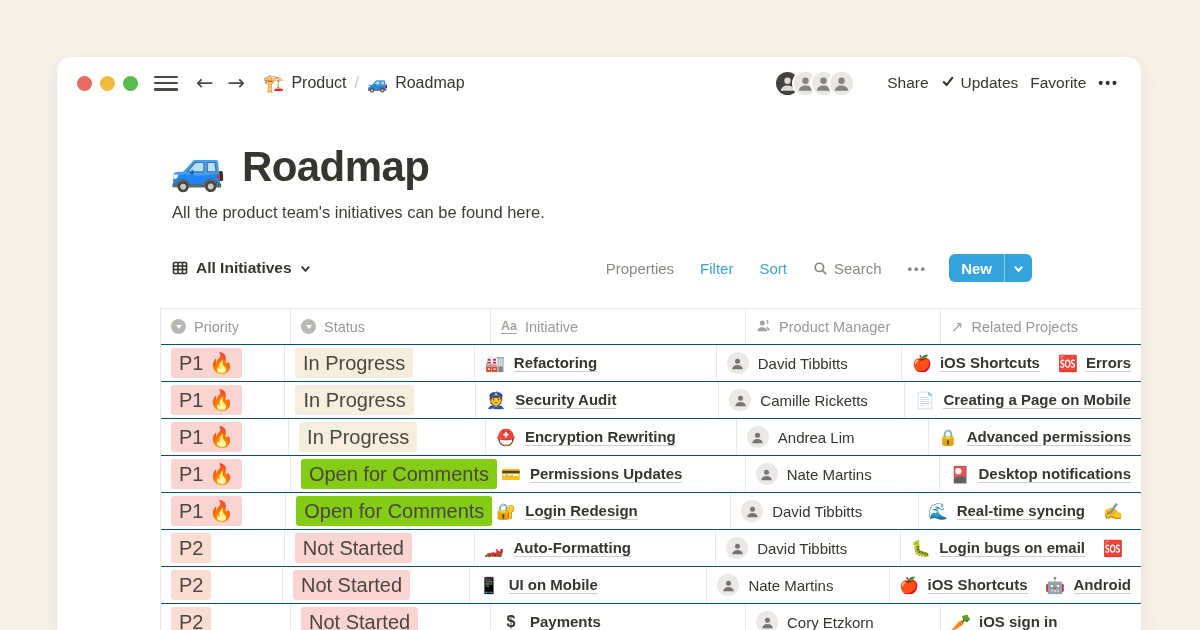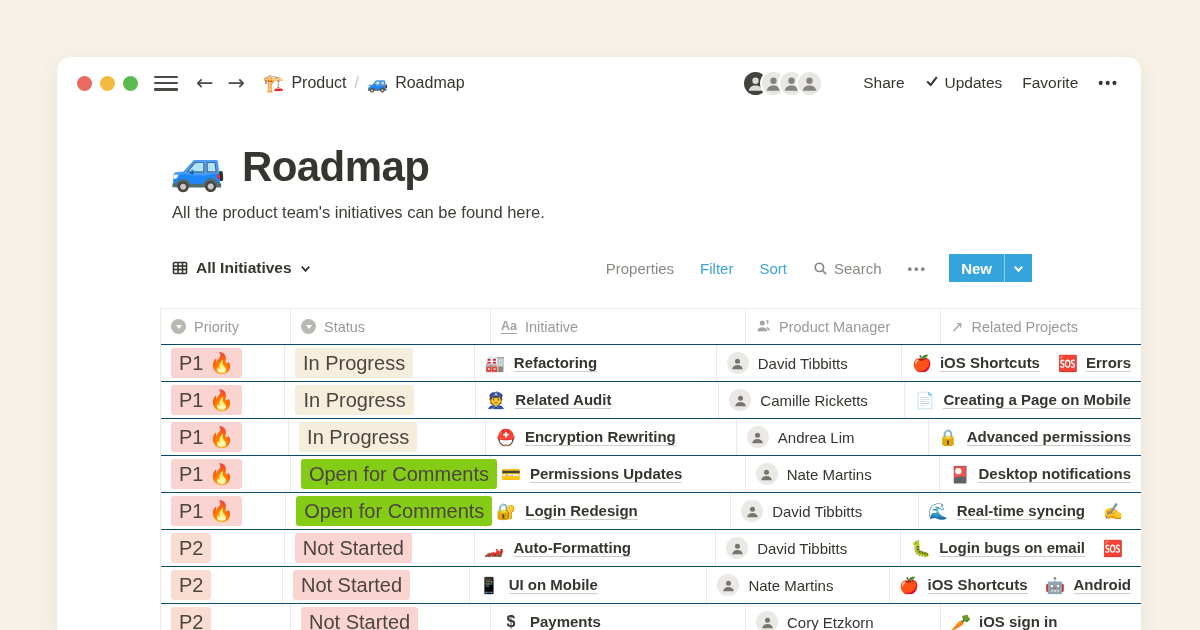--- a/index.html
+++ b/index.html
@@ -27,38 +27,38 @@
   .breadcrumb { display:flex; align-items:center; gap:8px; font-size:16px; margin-left:4px; }
   .breadcrumb .sep { color:#C9C7C1; }
   .crumb { display:flex; align-items:center; gap:7px; cursor:pointer; }
   .bc-emoji { font-size:17px; }
   .spacer { flex:1; }
   .avatar-group { display:flex; margin-right:20px; }
   .av { width:27px; height:27px; border-radius:50%; border:2px solid #fff; background:#E9E7E3; display:flex; align-items:center; justify-content:center; overflow:hidden; }
   .av + .av { margin-left:-9px; }
   .av svg { width:19px; height:19px; fill:#85837E; }
   .av.dark { background:#44423E; } .av.dark svg { fill:#DDDBD6; }
-  .topaction { font-size:15.5px; color:#37352F; margin-left:20px; cursor:pointer; display:flex; align-items:center; gap:6px; }
+  .topaction { font-size:15.5px; color:#37352F; margin-left:12px; cursor:pointer; display:flex; align-items:center; gap:6px; }
   .check svg { width:14px; height:14px; stroke:#37352F; stroke-width:2.4; fill:none; }
   .dots { letter-spacing:2px; font-weight:700; color:#37352F; font-size:14px; }
   
   .page-header { display:flex; align-items:center; gap:16px; margin:34px 0 0 113px; }
   .page-icon { font-size:45px; line-height:1; cursor:pointer; }
   .page-title { font-size:42px; font-weight:700; letter-spacing:-0.6px; color:#37352F; }
   .page-desc { margin:12px 0 0 115px; font-size:16.5px; color:#3F3D37; }
   
   .view-bar { display:flex; align-items:center; margin:30px 109px 5px 115px; height:32px; }
   .view-name { display:flex; align-items:center; gap:8px; font-size:15.5px; font-weight:700; cursor:pointer; }
   .view-name svg.grid { width:16px; height:16px; stroke:#37352F; stroke-width:1.6; fill:none; }
   .chev { width:11px; height:11px; stroke:#37352F; stroke-width:2; fill:none; }
   .vb-item { font-size:15px; color:#8A8883; margin-left:26px; cursor:pointer; display:flex; align-items:center; gap:6px; }
   .vb-item.blue { color:#3AA3DC; }
   .vb-item .mag { width:15px; height:15px; stroke:#8A8883; stroke-width:1.8; fill:none; }
   .vb-item.dots2 { letter-spacing:2px; font-weight:700; font-size:13px; color:#8A8883; }
-  .new-btn { margin-left:22px; display:flex; align-items:stretch; background:#35A3DC; border-radius:0; overflow:hidden; height:28px; cursor:pointer; }
+  .new-btn { margin-left:22px; display:flex; align-items:stretch; background:#35A3DC; border-radius:6px; overflow:hidden; height:28px; cursor:pointer; }
   .new-btn .nb-label { color:#fff; font-size:15px; font-weight:700; display:flex; align-items:center; padding:0 12px; }
   .new-btn .nb-divider { width:1px; background:rgba(255,255,255,0.45); margin:0; }
   .new-btn .nb-caret { display:flex; align-items:center; padding:0 8px; }
   .new-btn .nb-caret svg { width:11px; height:11px; stroke:#fff; stroke-width:2.2; fill:none; }
   
   .table { margin:24px 0 0 103px; border-top:1px solid #ECEAE5; border-left:1px solid #ECEAE5; }
   .trow { display:flex; align-items:center; height:37px; border-bottom:1px solid #0c4a6e; background:#fff; }
   .trow.head { height:36px; }
   .cell { height:100%; display:flex; align-items:center; padding:0 10px; border-right:1px solid #ECEAE5; }
   .c-priority { width:130px; }
@@ -261,21 +261,21 @@
 
     <div class="trow">
       <div class="cell c-priority">
           <span class="tag tag-red">P1 🔥</span>
         </div>
       <div class="cell c-status">
           <span class="tag tag-yellow">In Progress</span>
         </div>
       <div class="cell c-init">
           <span class="row-emoji">👮</span>
-          <span class="plink">Related Audit</span>
+          <span class="plink">Security Audit</span>
         </div>
       <div class="cell c-manager">
           <span class="avatar-sm">
             <svg viewBox="0 0 24 24">
               <circle cx="12" cy="8.5" r="4"></circle>
               <path d="M3.5 21c.6-4.4 4.2-6.6 8.5-6.6s7.9 2.2 8.5 6.6z"></path>
             </svg>
           </span>
           <span class="mgr-name">Camille Ricketts</span>
         </div>

